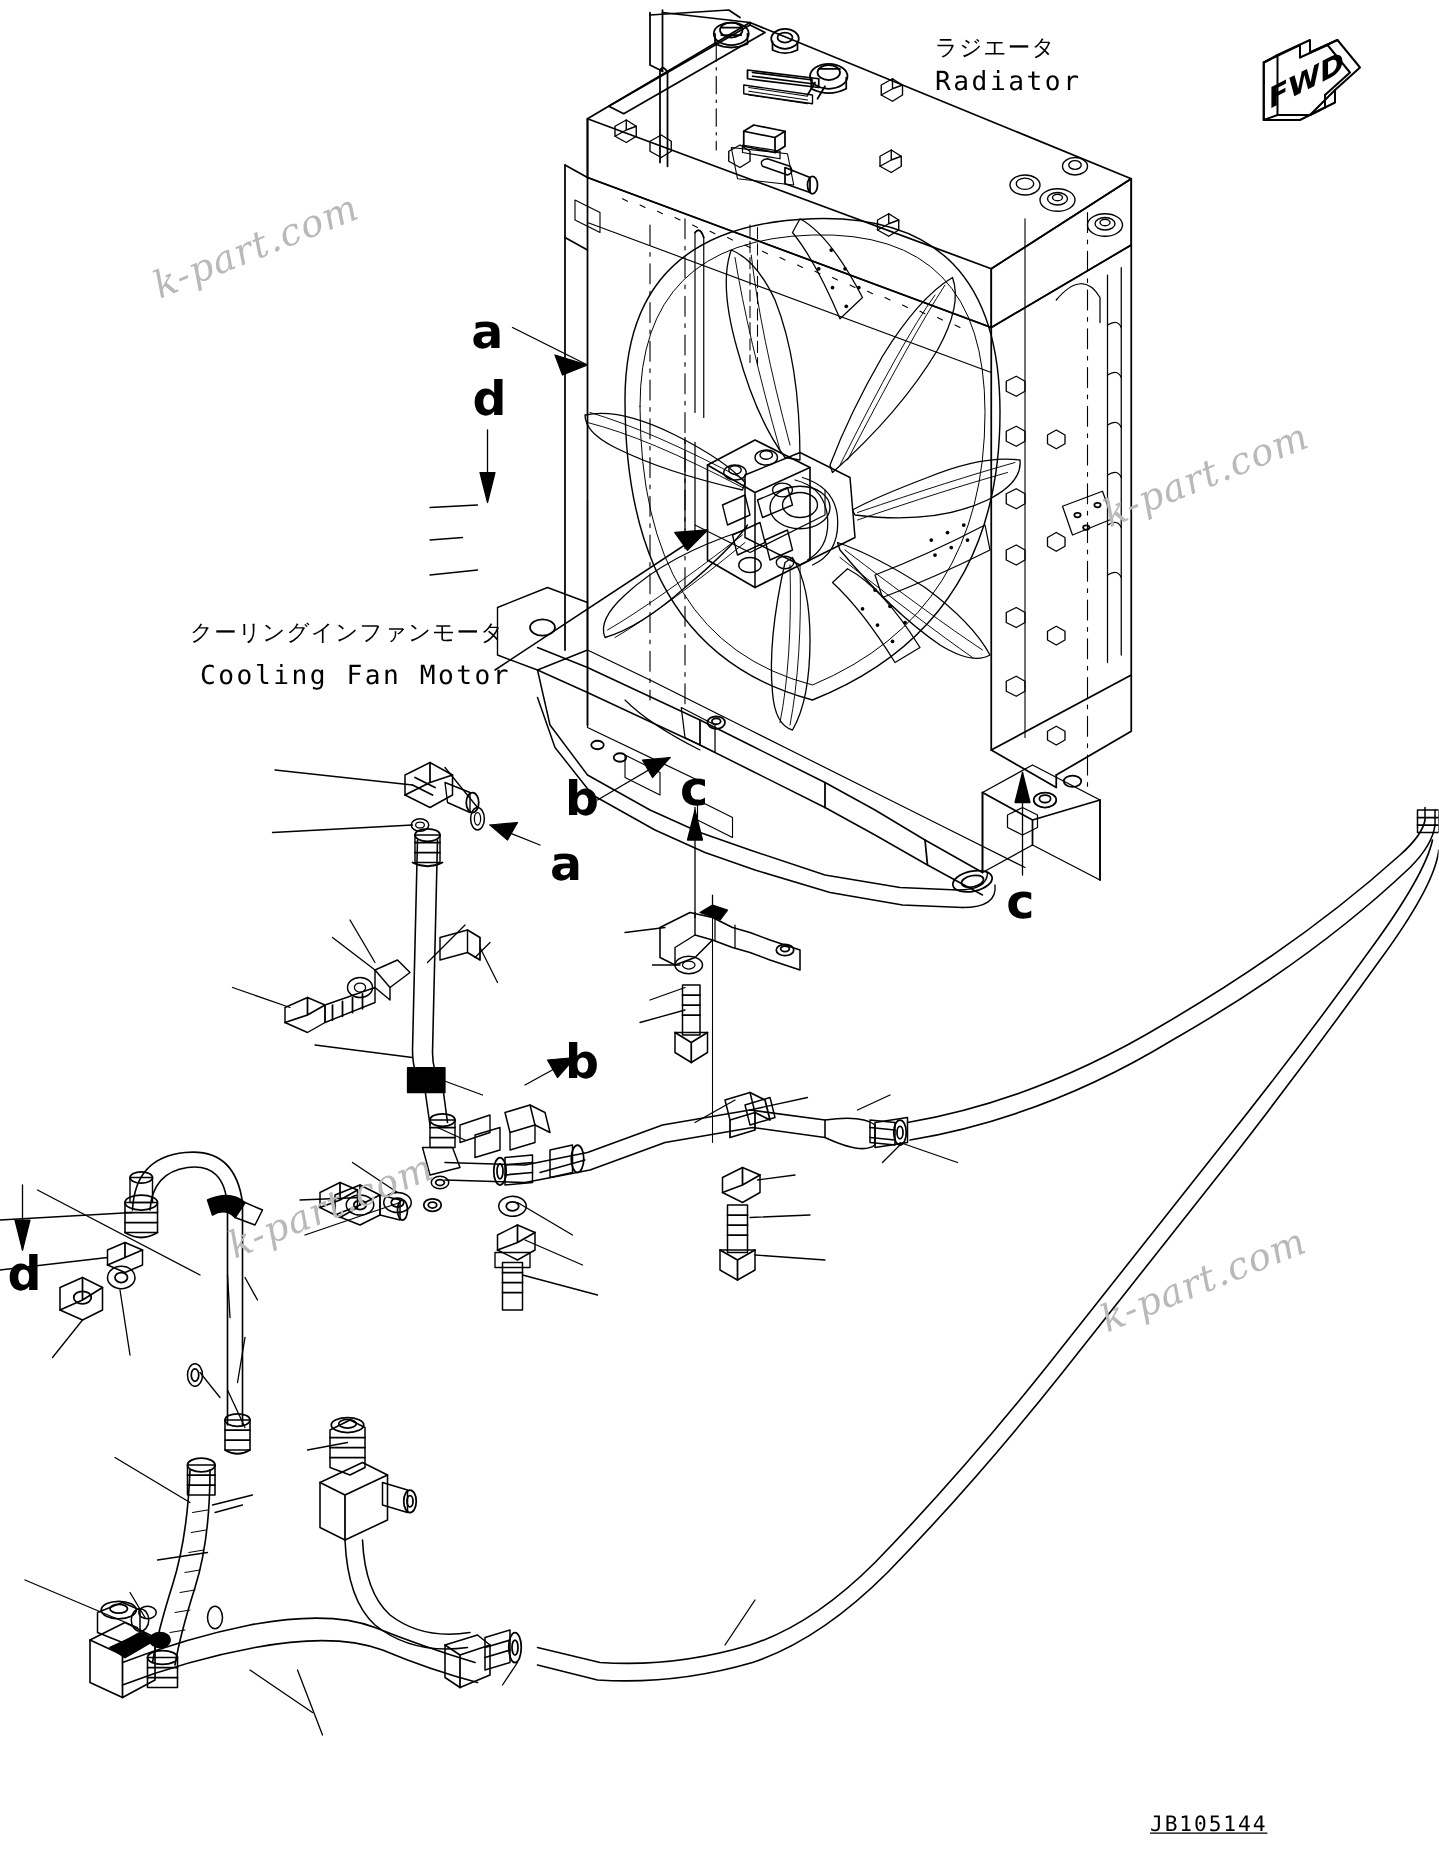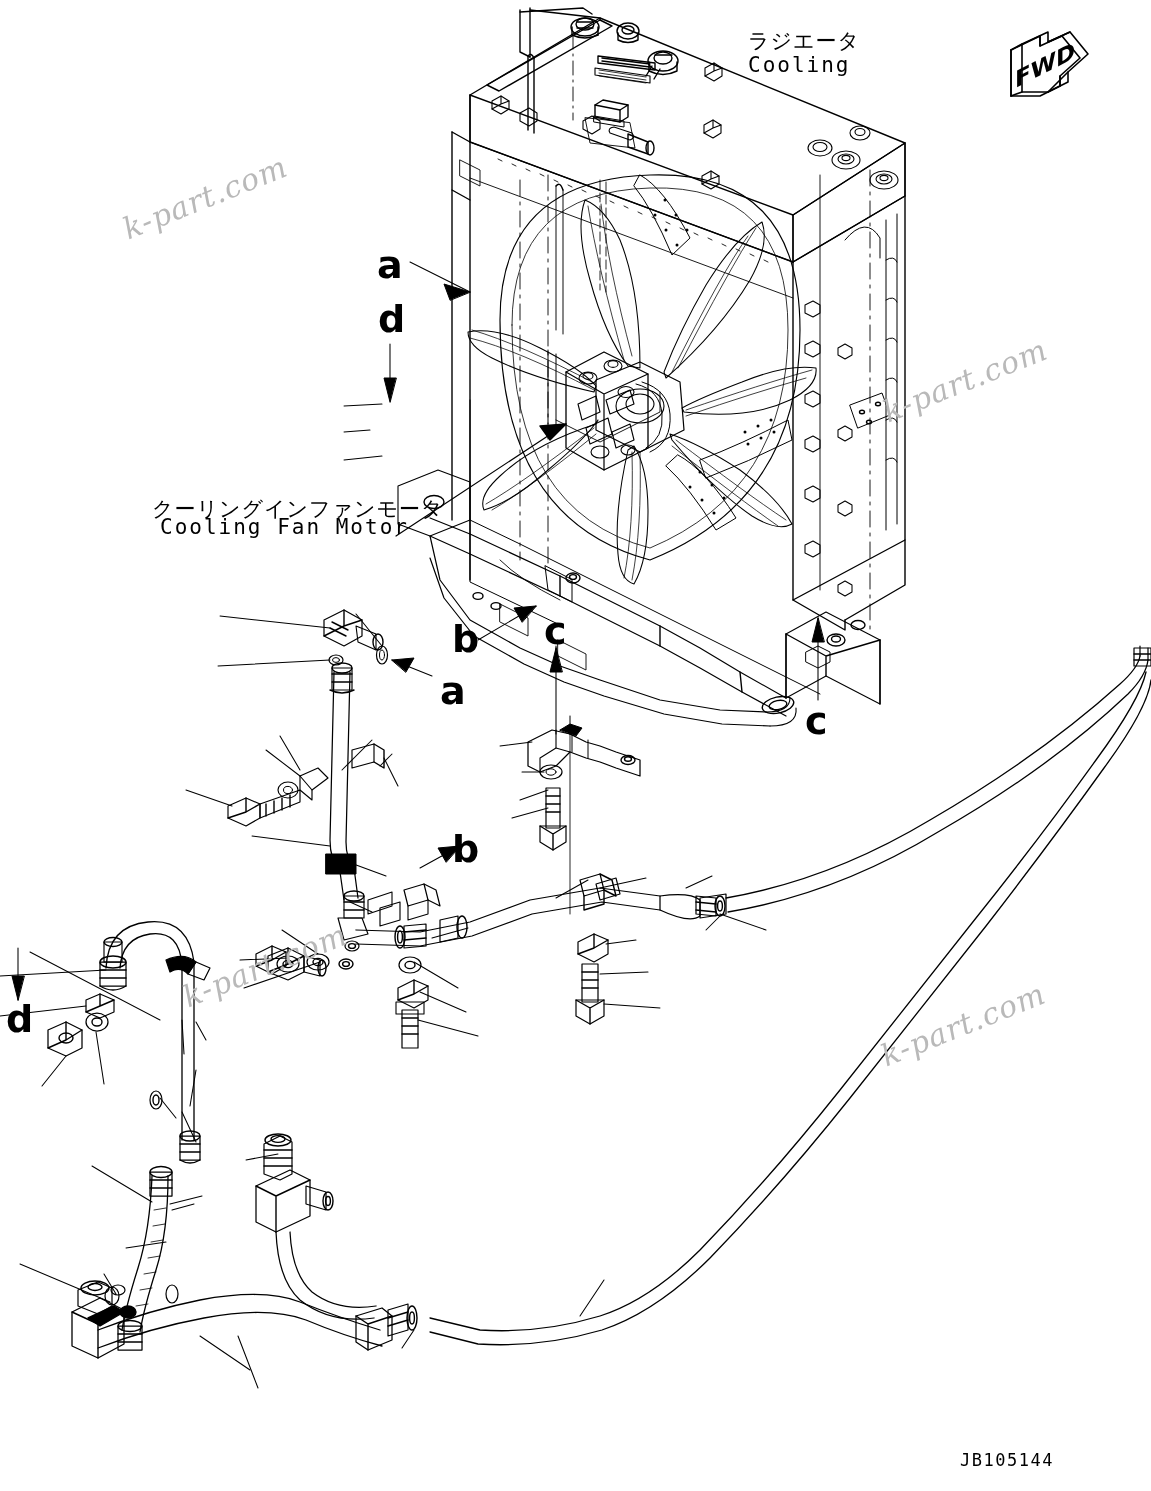--- a/index.html
+++ b/index.html
@@ -26,21 +26,21 @@
     height: 1491px;
   }
   .lbl {
     position: absolute;
     white-space: pre;
     color: #000000;
     line-height: 1.05;
   }
   .lbl-jp {
     font-family: "DejaVu Sans", sans-serif;
-    font-size: 21px;
+    font-size: 18px;
     letter-spacing: 1px;
   }
   .lbl-en {
     font-family: "DejaVu Sans Mono", monospace;
     font-size: 21px;
     letter-spacing: 2px;
   }
   .callout {
     position: absolute;
     font-family: "DejaVu Sans", sans-serif;
@@ -665,31 +665,31 @@
 
     </g>
   </svg>
 
   <div class="wm" style="left:118px; top:180px; transform:rotate(-22deg);">k-part.com</div>
   <div class="wm" style="left:878px; top:363px; transform:rotate(-22deg);">k-part.com</div>
   <div class="wm" style="left:178px; top:948px; transform:rotate(-22deg);">k-part.com</div>
   <div class="wm" style="left:876px; top:1007px; transform:rotate(-22deg);">k-part.com</div>
 
   <div class="lbl lbl-jp" style="left:748px; top:30px;">ラジエータ</div>
-  <div class="lbl lbl-en" style="left:748px; top:54px;">Cooling</div>
+  <div class="lbl lbl-en" style="left:748px; top:54px;">Radiator</div>
 
   <div class="lbl lbl-jp" style="left:152px; top:498px;">クーリングインファンモータ</div>
-  <div class="lbl lbl-en" style="left:160px; top:516px;">Cooling Fan Motor</div>
+  <div class="lbl lbl-en" style="left:160px; top:529px;">Cooling Fan Motor</div>
 
   <div class="fwd-text" style="left:1015px; top:52px;">FWD</div>
 
   <div class="callout" style="left:377px; top:246px;">a</div>
   <div class="callout" style="left:378px; top:300px;">d</div>
   <div class="callout" style="left:452px; top:620px;">b</div>
   <div class="callout" style="left:544px; top:612px;">c</div>
   <div class="callout" style="left:440px; top:672px;">a</div>
   <div class="callout" style="left:805px; top:702px;">c</div>
   <div class="callout" style="left:452px; top:830px;">b</div>
   <div class="callout" style="left:6px; top:1000px;">d</div>
 
-  <div class="drawno" style="left:960px; top:1450px;">JB105144</div>
+  <div class="drawno" style="left:920px; top:1450px;text-decoration:underline;">JB105144</div>
 
 </div>
 
 </body></html>

